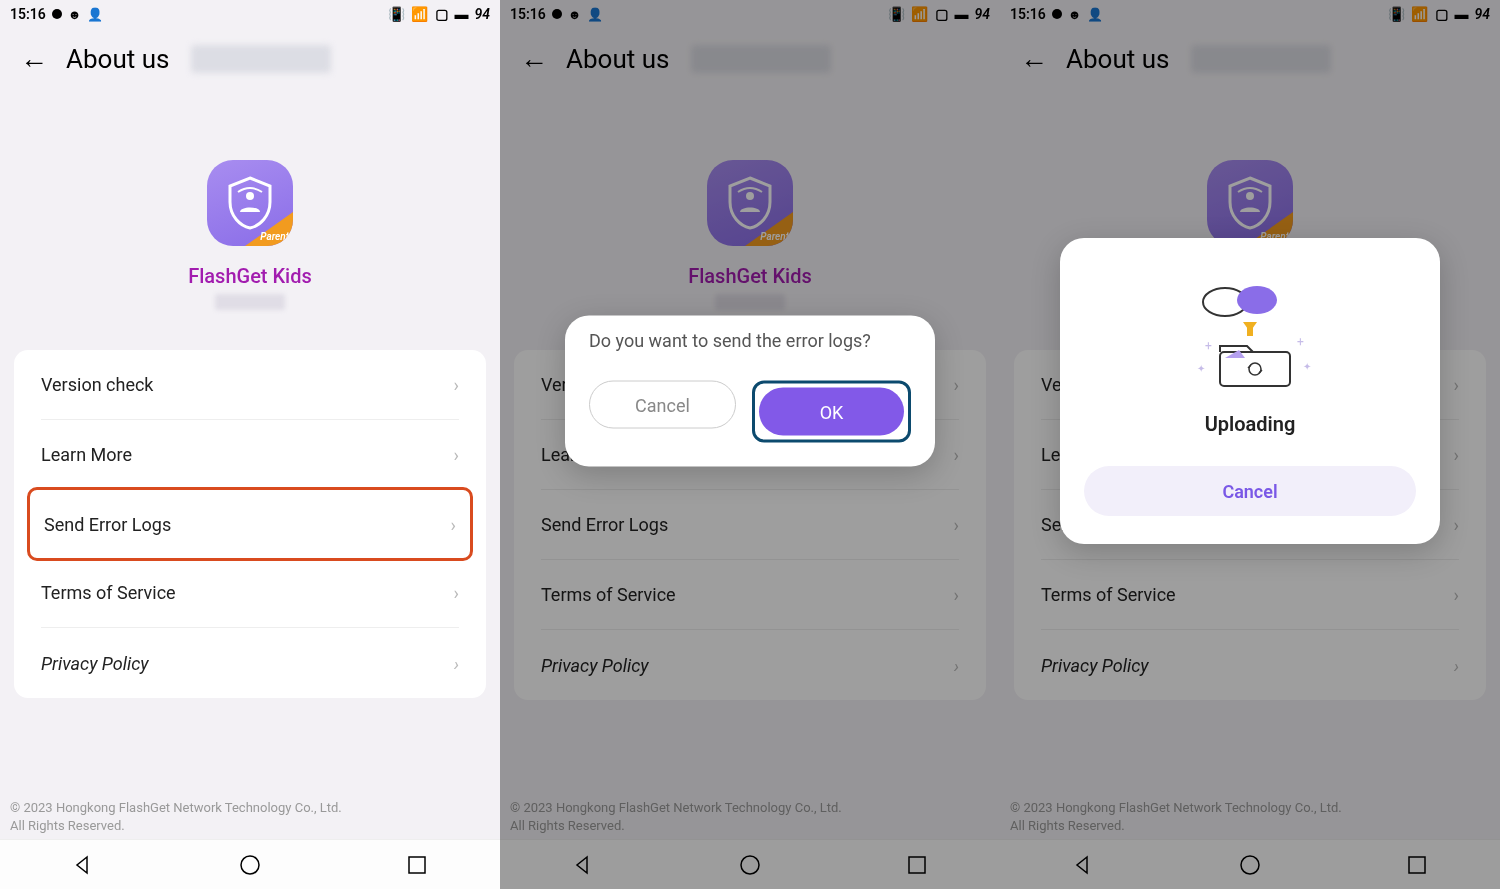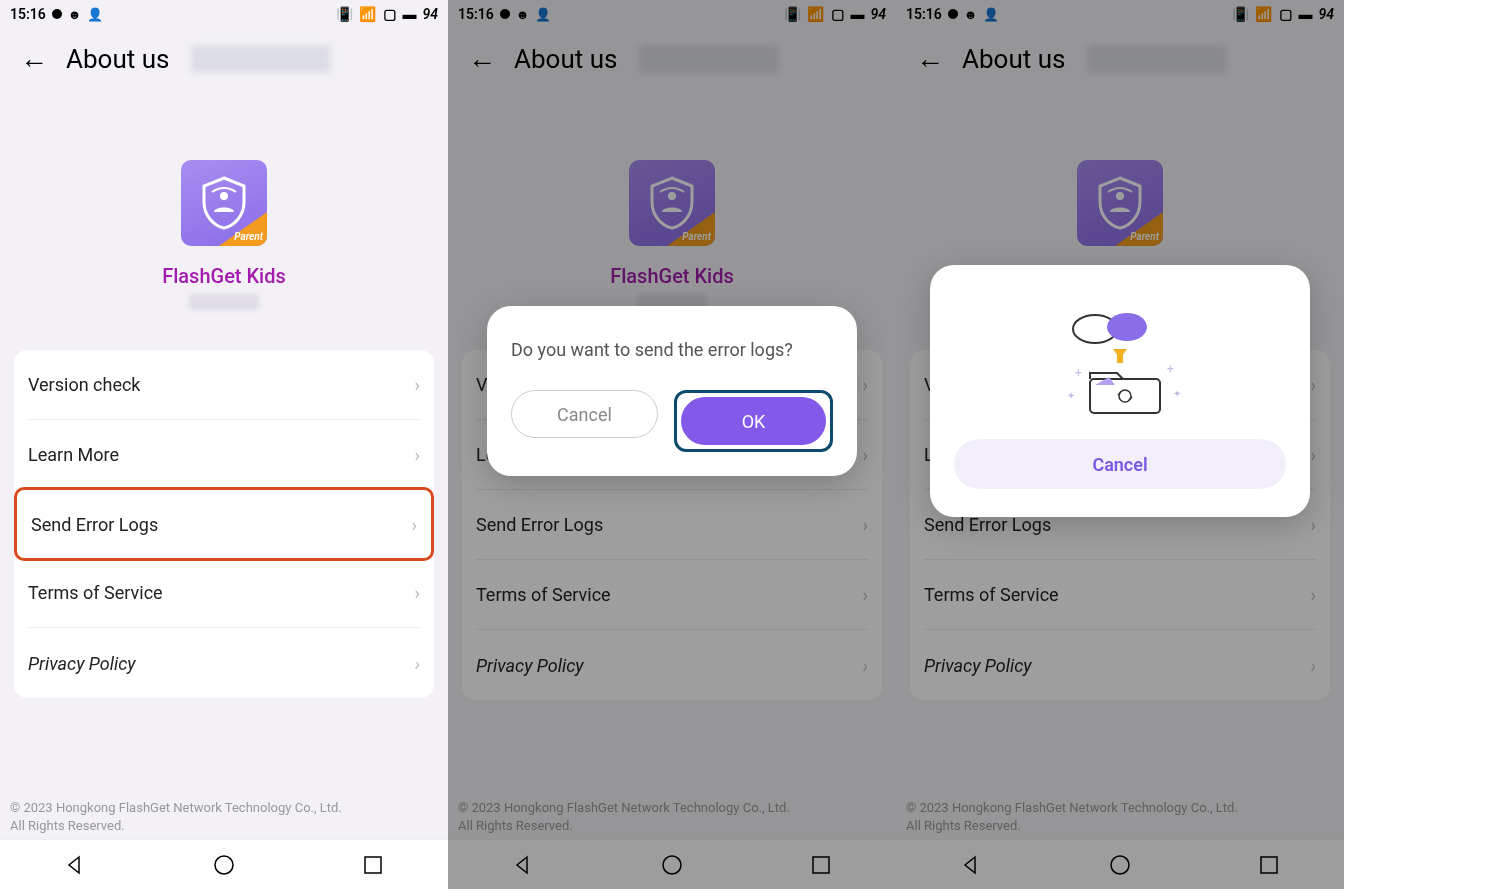--- a/index.html
+++ b/index.html
@@ -5,21 +5,21 @@
   * { box-sizing: border-box; margin: 0; padding: 0; }
   body {
     font-family: -apple-system, BlinkMacSystemFont, "Segoe UI", Roboto, sans-serif;
     background: #fff;
     display: flex;
     width: 1500px;
     height: 889px;
     overflow: hidden;
   }
   .panel {
-    width: 448px;
+    width: 500px;
     height: 889px;
     position: relative;
     background: #f3f1f5;
     display: flex;
     flex-direction: column;
   }
   .panel.dimmed > .status-bar,
   .panel.dimmed > .header,
   .panel.dimmed > .content,
   .panel.dimmed > .footer,
@@ -79,21 +79,21 @@
   .content {
     flex: 1;
     display: flex;
     flex-direction: column;
     align-items: center;
     padding: 30px 14px 0 14px;
   }
   .app-icon {
     width: 86px;
     height: 86px;
-    border-radius: 10px;
+    border-radius: 26px;
     background: linear-gradient(160deg, #a88df0 0%, #8a6de8 100%);
     position: relative;
     display: flex;
     align-items: center;
     justify-content: center;
     margin-top: 40px;
     overflow: hidden;
   }
   .app-icon-shield {
     width: 48px;
@@ -130,21 +130,21 @@
     background: #e0dde6;
     filter: blur(2px);
     border-radius: 3px;
     margin-top: 6px;
   }
   .menu {
     margin-top: 40px;
     width: 100%;
     background: #fff;
     border-radius: 14px;
-    padding: 0 14px;
+    padding: 0 27px;
   }
   .menu-item {
     display: flex;
     align-items: center;
     justify-content: space-between;
     height: 70px;
     border-bottom: 1px solid #eee;
     cursor: pointer;
   }
   .menu-item:last-child { border-bottom: none; font-style: italic; }
@@ -183,21 +183,21 @@
   .nav-btn { width: 24px; height: 24px; display:flex; align-items:center; justify-content:center; }
   
   .dialog {
     position: absolute;
     left: 50%;
     top: 50%;
     transform: translate(-50%, -50%);
     width: 370px;
     background: #fff;
     border-radius: 24px;
-    padding: 33px 24px 24px;
+    padding: 14px 24px 24px;
     z-index: 10;
     box-shadow: 0 8px 30px rgba(0,0,0,0.2);
   }
   .dialog.confirm { top: 44%; }
   .dialog-text {
     font-size: 18px;
     color: #555;
     margin-bottom: 30px;
   }
   .dialog-buttons {
@@ -531,15 +531,16 @@
         <path d="M45 80 L45 74 L72 74 L78 80" fill="none" stroke="#333" stroke-width="2"></path>
         <path d="M74 97 a6 6 0 1 1 12 0 a6 6 0 1 1 -12 0" fill="none" stroke="#333" stroke-width="1.5"></path>
         <path d="M76 93 l-3 3 M84 101 l3 -3" stroke="#333" stroke-width="1.5"></path>
         <path d="M50 86 L64 78 L70 86 Z" fill="#b5a0ef"></path>
         <text x="30" y="78" font-size="12" fill="#c6bce8">+</text>
         <text x="122" y="74" font-size="12" fill="#c6bce8">+</text>
         <text x="128" y="98" font-size="10" fill="#c6bce8">✦</text>
         <text x="22" y="100" font-size="10" fill="#c6bce8">✦</text>
       </svg>
     </div>
+    <div class="upload-title">Uploading</div>
     <div class="btn-cancel-upload">Cancel</div>
   </div>
 </div>
 
 </body></html>

